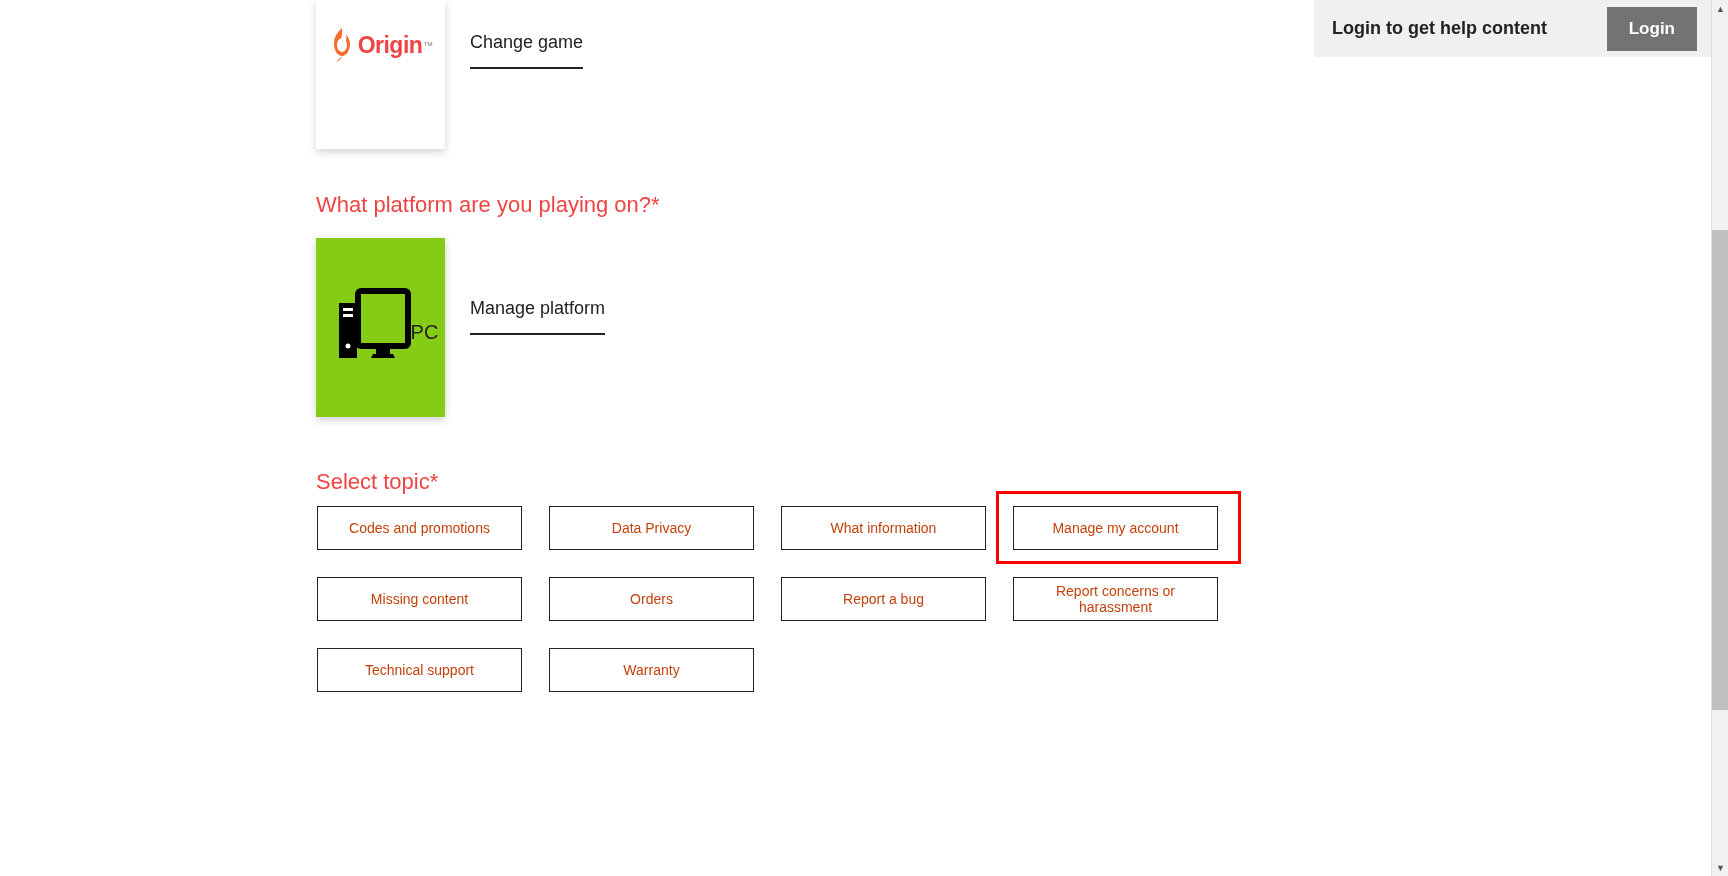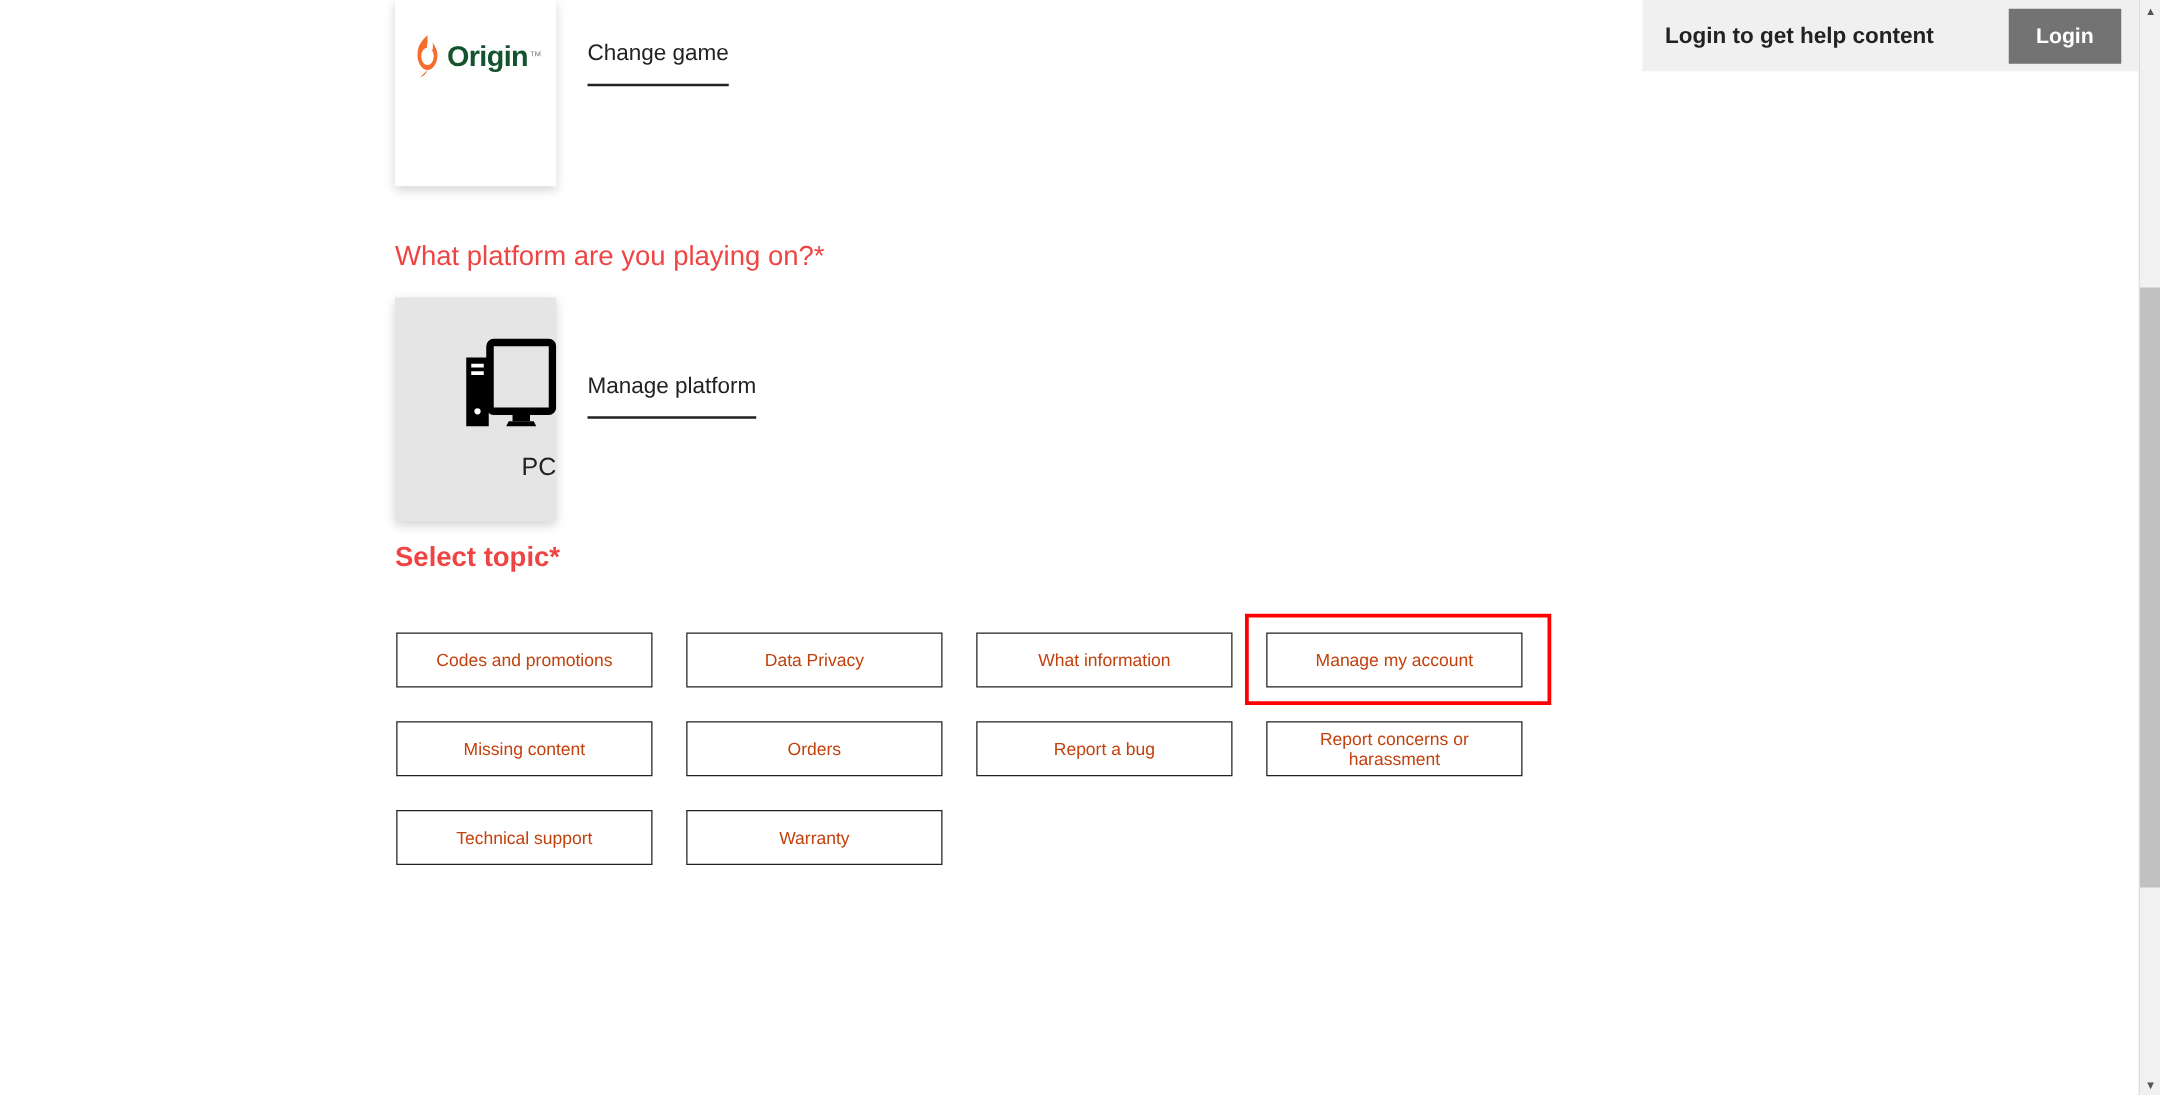--- a/index.html
+++ b/index.html
@@ -98,21 +98,21 @@
       display: flex;
       align-items: center;
     }
     .origin-flame {
       width: 28px;
       height: 38px;
     }
     .origin-text {
       font-size: 23px;
       font-weight: 600;
-      color: #14532d;
+      color: #ef4444;
       margin-left: 2px;
       letter-spacing: -0.5px;
     }
     .origin-tm {
       font-size: 10px;
       color: #888;
       vertical-align: top;
       margin-left: 1px;
     }
     .change-link {
@@ -136,34 +136,33 @@
       font-size: 22px;
       color: #ef4444;
       font-weight: 400;
     }
     .platform-heading {
       left: 316px;
       top: 192px;
     }
     .topic-heading {
       left: 316px;
-      top: 433px;
-      font-weight: bold;
+      top: 469px;
     }
     .platform-card {
       position: absolute;
       left: 316px;
       top: 238px;
       width: 129px;
       height: 179px;
-      background: #e5e5e5;
+      background: #84cc16;
       box-shadow: 0 3px 8px rgba(0,0,0,0.18);
       display: flex;
-      flex-direction: column;
-      align-items: flex-end;
+      flex-direction: row;
+      align-items: center;
       justify-content: center;
     }
     .pc-icon {
       width: 88px;
       height: 84px;
     }
     .pc-label {
       font-size: 20px;
       color: #222;
       margin-top: 10px;

